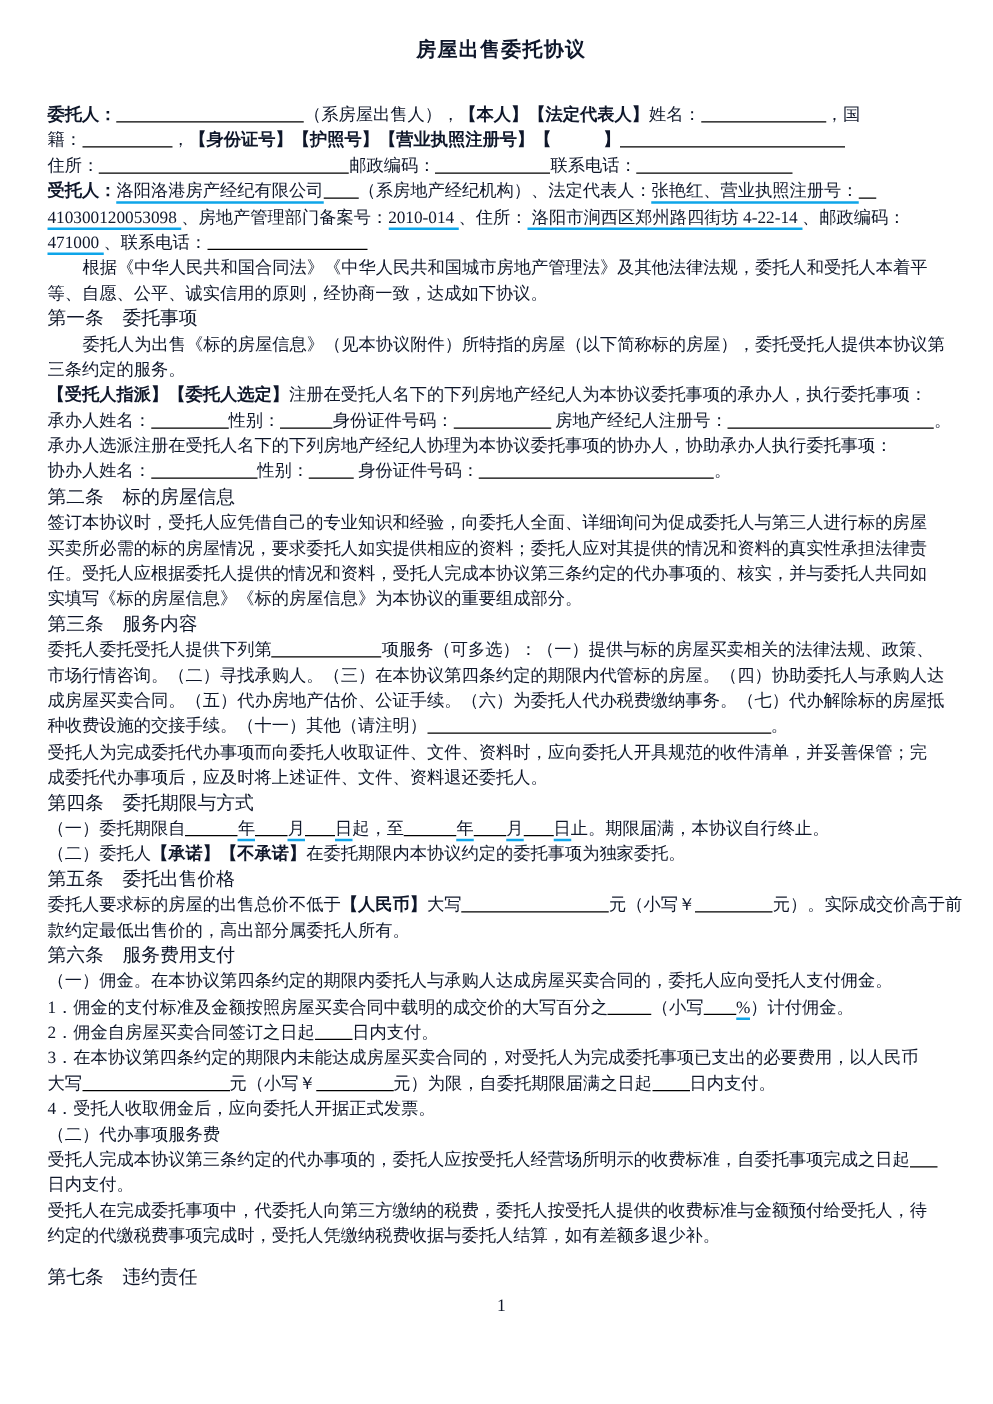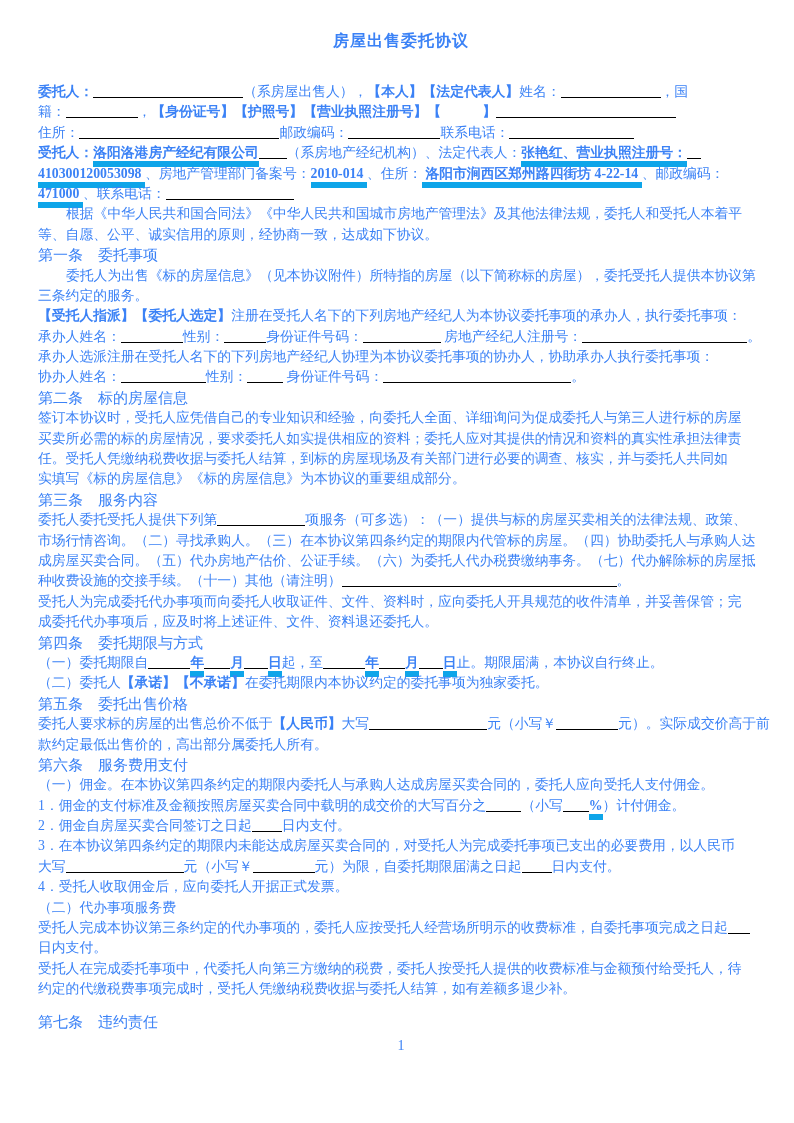--- a/index.html
+++ b/index.html
@@ -2,21 +2,21 @@
 <html><head>
 <meta charset="utf-8">
 <style>
   html, body { margin:0; padding:0; background:#ffffff; }
   .page {
     position: relative;
     width: 794px;
     height: 1123px;
     box-sizing: border-box;
     background: #ffffff;
-    color: #3b82f6;
+    color: #0f172a;
     font-family: "Liberation Serif", "DejaVu Serif", serif;
     font-size: 13.8px;
     padding: 30px 30px 0 38px;
     overflow: hidden;
   }
   .doc-title {
     text-align: center;
     font-weight: bold;
     font-size: 16px;
     line-height: 22px;
@@ -25,21 +25,21 @@
   }
   .line {
     height: 20.4px;
     line-height: 20.4px;
     white-space: nowrap;
   }
   .line.heading { font-weight: normal; font-size: 15px; }
   .line.indent { padding-left: 28px; }
   .line.empty { height: 12px; }
   .b { font-weight: bold; }
-  .u { border-bottom: 6px solid #0ea5e9; padding-bottom: 1px; font-weight: bold; }
+  .u { border-bottom: 2px solid #0ea5e9; padding-bottom: 1px; }
   .blank {
     display: inline-block;
     height: 14px;
     border-bottom: 1px solid #000;
     vertical-align: -2px;
   }
   .page-number {
     text-align: center;
     margin-top: 6px;
     font-size: 14px;
@@ -63,21 +63,21 @@
       <div class="line heading"><span class="">第一条　委托事项</span></div>
       <div class="line indent"><span class="">委托人为出售《标的房屋信息》（见本协议附件）所特指的房屋（以下简称标的房屋），委托受托人提供本协议第</span></div>
       <div class="line"><span class="">三条约定的服务。</span></div>
       <div class="line"><span class="b ">【受托人指派】【委托人选定】</span><span class="">注册在受托人名下的下列房地产经纪人为本协议委托事项的承办人，执行委托事项：</span></div>
       <div class="line"><span class="">承办人姓名：</span><span class="blank" style="width: 62px;"></span><span class="">性别：</span><span class="blank" style="width: 42px;"></span><span class="">身份证件号码：</span><span class="blank" style="width: 78px;"></span><span class=""> 房地产经纪人注册号：</span><span class="blank" style="width: 165px;"></span><span class="">。</span></div>
       <div class="line"><span class="">承办人选派注册在受托人名下的下列房地产经纪人协理为本协议委托事项的协办人，协助承办人执行委托事项：</span></div>
       <div class="line"><span class="">协办人姓名：</span><span class="blank" style="width: 85px;"></span><span class="">性别：</span><span class="blank" style="width: 36px;"></span><span class=""> 身份证件号码：</span><span class="blank" style="width: 188px;"></span><span class="">。</span></div>
       <div class="line heading"><span class="">第二条　标的房屋信息</span></div>
       <div class="line"><span class="">签订本协议时，受托人应凭借自己的专业知识和经验，向委托人全面、详细询问为促成委托人与第三人进行标的房屋</span></div>
       <div class="line"><span class="">买卖所必需的标的房屋情况，要求委托人如实提供相应的资料；委托人应对其提供的情况和资料的真实性承担法律责</span></div>
-      <div class="line"><span class="">任。受托人凭缴纳税费收据与委托人结算，到标的房屋现场及有关部门进行必要的调查、核实，并与委托人共同如</span></div>
+      <div class="line"><span class="">任。受托人应根据委托人提供的情况和资料，受托人完成本协议第三条约定的代办事项的、核实，并与委托人共同如</span></div>
       <div class="line"><span class="">实填写《标的房屋信息》《标的房屋信息》为本协议的重要组成部分。</span></div>
       <div class="line heading"><span class="">第三条　服务内容</span></div>
       <div class="line"><span class="">委托人委托受托人提供下列第</span><span class="blank" style="width: 88px;"></span><span class="">项服务（可多选）：（一）提供与标的房屋买卖相关的法律法规、政策、</span></div>
       <div class="line"><span class="">市场行情咨询。（二）寻找承购人。（三）在本协议第四条约定的期限内代管标的房屋。（四）协助委托人与承购人达</span></div>
       <div class="line"><span class="">成房屋买卖合同。（五）代办房地产估价、公证手续。（六）为委托人代办税费缴纳事务。（七）代办解除标的房屋抵</span></div>
       <div class="line"><span class="">种收费设施的交接手续。（十一）其他（请注明）</span><span class="blank" style="width: 275px;"></span><span class="">。</span></div>
       <div class="line"><span class="">受托人为完成委托代办事项而向委托人收取证件、文件、资料时，应向委托人开具规范的收件清单，并妥善保管；完</span></div>
       <div class="line"><span class="">成委托代办事项后，应及时将上述证件、文件、资料退还委托人。</span></div>
       <div class="line heading"><span class="">第四条　委托期限与方式</span></div>
       <div class="line"><span class="">（一）委托期限自</span><span class="blank" style="width: 42px;"></span><span class="u">年</span><span class="blank" style="width: 26px;"></span><span class="u">月</span><span class="blank" style="width: 24px;"></span><span class="u">日</span><span class="">起，至</span><span class="blank" style="width: 42px;"></span><span class="u">年</span><span class="blank" style="width: 26px;"></span><span class="u">月</span><span class="blank" style="width: 24px;"></span><span class="u">日</span><span class="">止。期限届满，本协议自行终止。</span></div>

